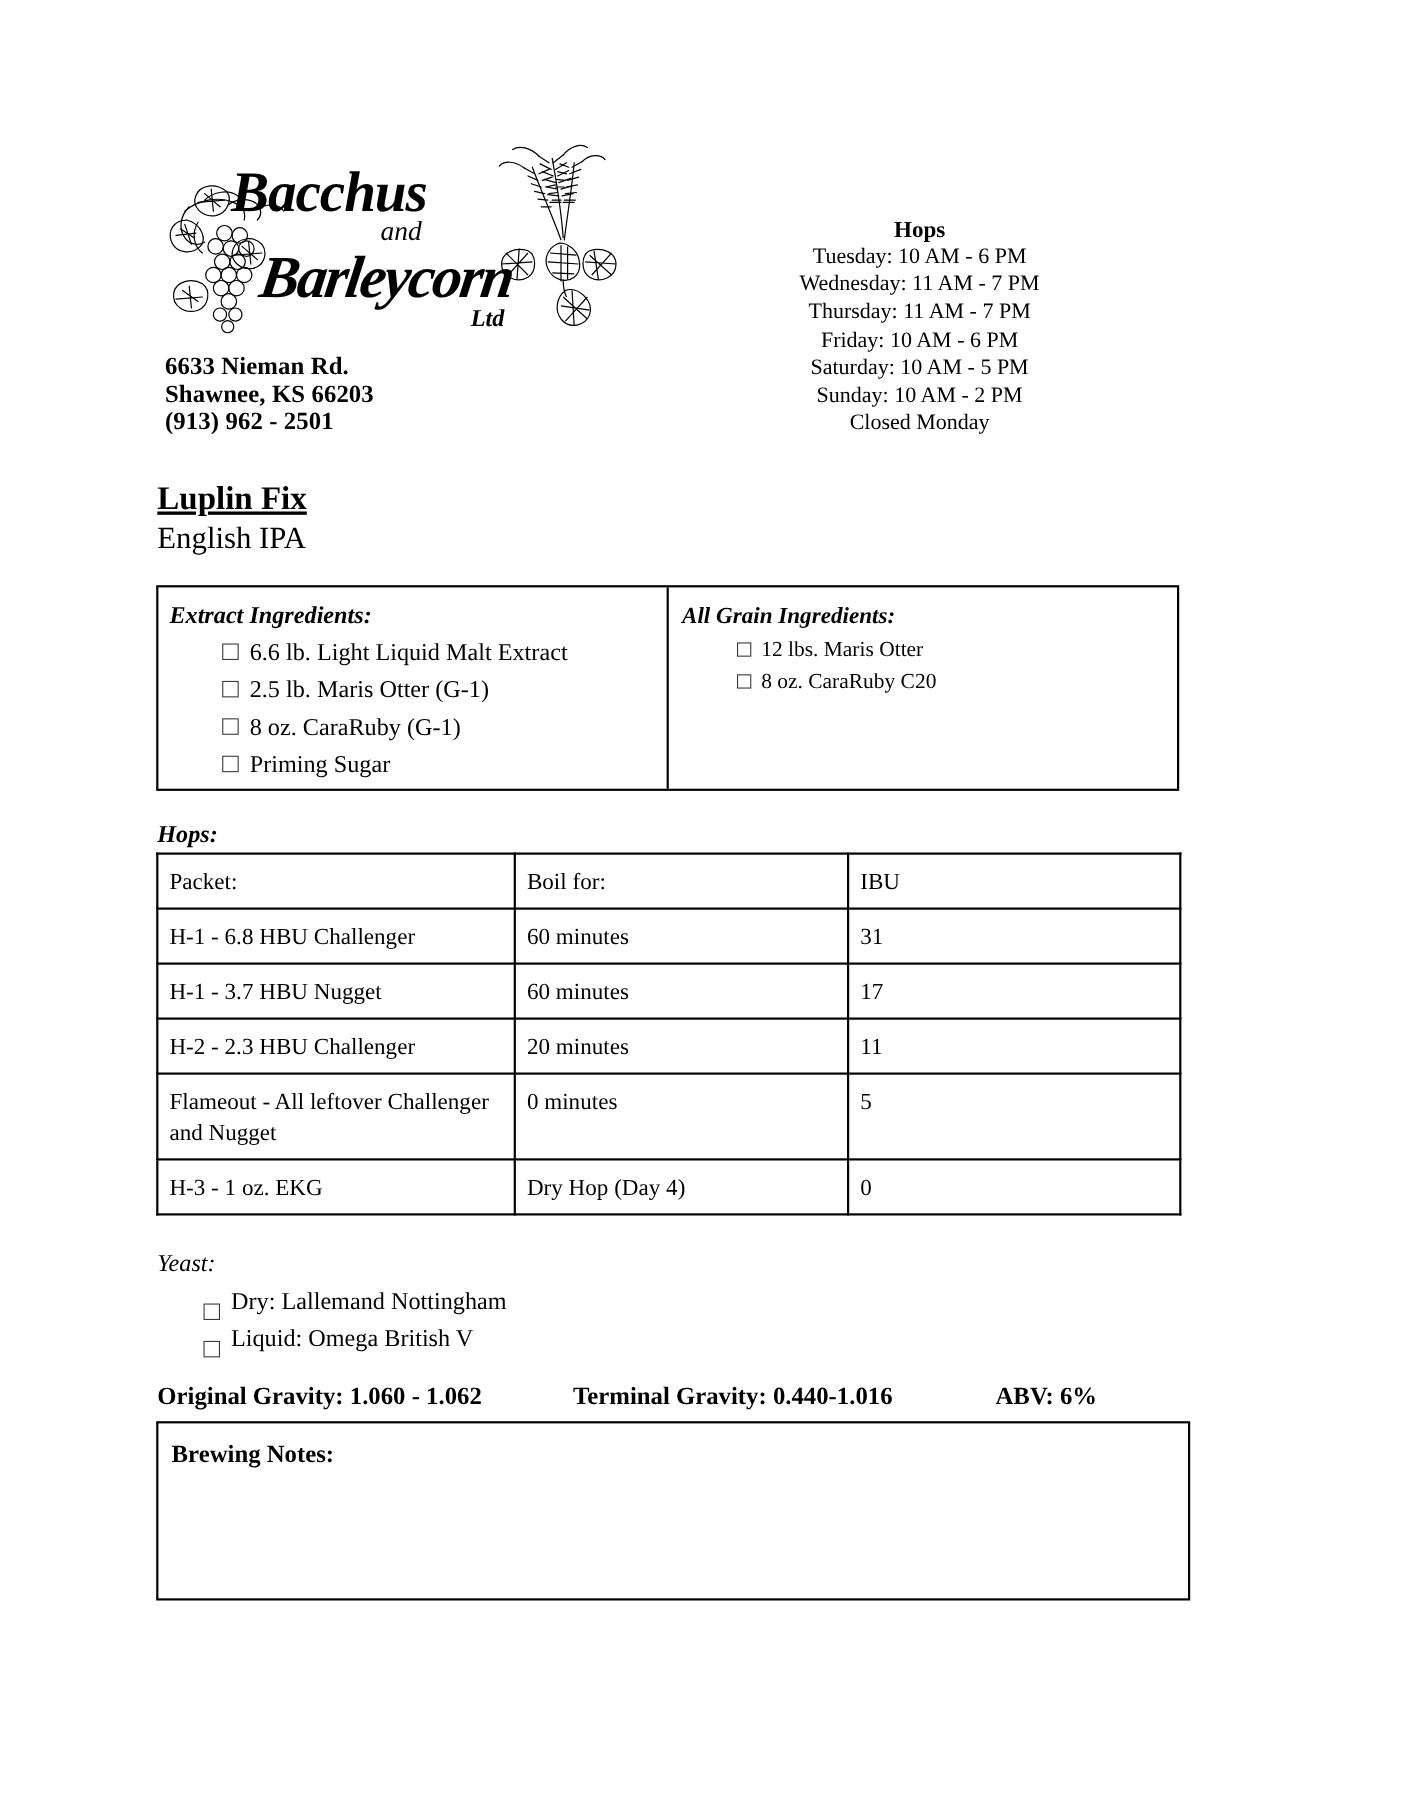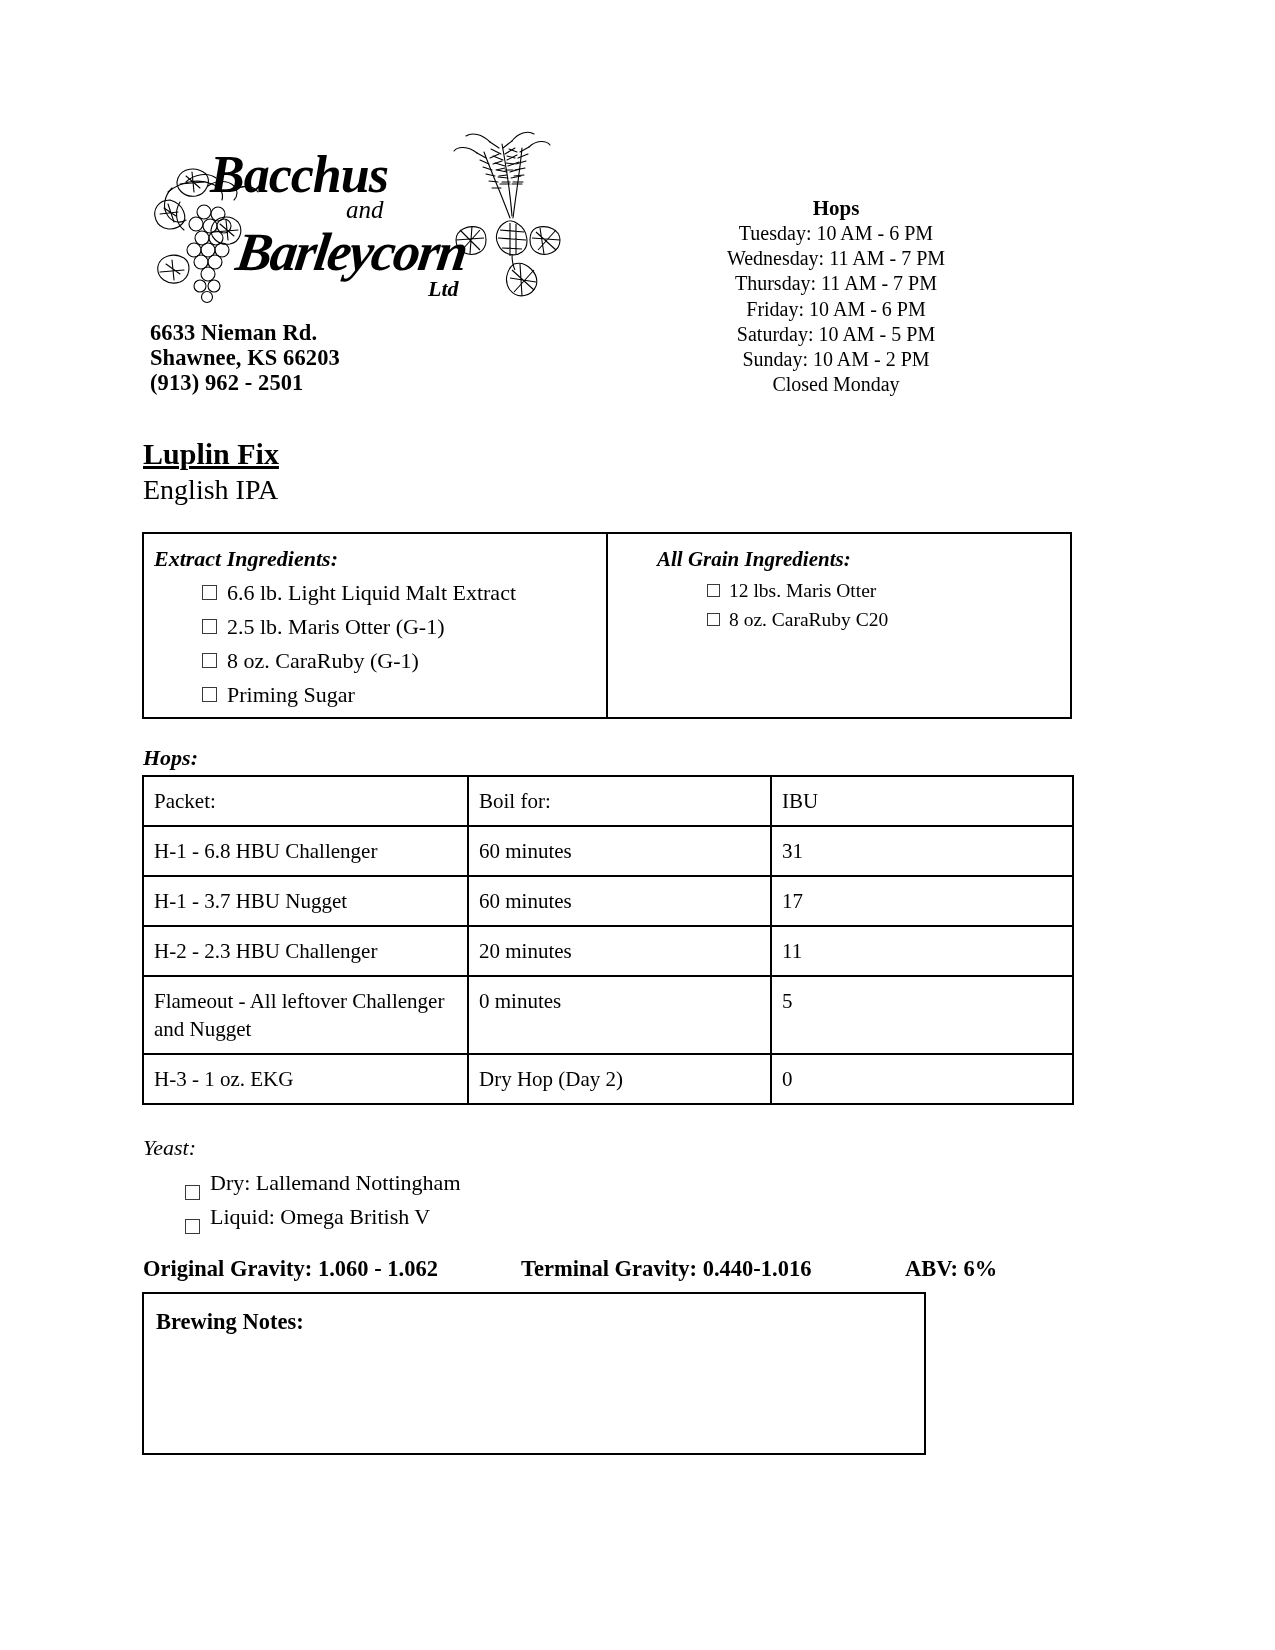--- a/index.html
+++ b/index.html
@@ -71,21 +71,20 @@
     line-height: 27px;
   }
 
   
   .ingredients-box {
     position: absolute;
     left: 142px; top: 532px;
     width: 930px; height: 187px;
     border: 2px solid #000;
     display: flex;
-    gap: 37px;
   }
   .ing-col-left {
     width: 464px;
     border-right: 2px solid #000;
     padding: 12px 0 0 10px;
   }
   .ing-col-right {
     flex: 1;
     padding: 12px 0 0 12px;
   }
@@ -179,21 +178,21 @@
     white-space: nowrap;
   }
   .grav-og { position: absolute; left: 0; top: 0; }
   .grav-tg { position: absolute; left: 378px; top: 0; }
   .grav-abv { position: absolute; left: 762px; top: 0; }
 
   
   .notes-box {
     position: absolute;
     left: 142px; top: 1292px;
-    width: 784px; height: 163px;
+    width: 940px; height: 163px;
     border: 2px solid #000;
     padding: 14px 0 0 12px;
   }
   .notes-label {
     font-weight: bold;
     font-size: 22.5px;
     line-height: 27px;
   }
 </style>
 </head>
@@ -374,21 +373,21 @@
         <td>20 minutes</td>
         <td>11</td>
       </tr>
       <tr class="row-tall">
         <td>Flameout - All leftover Challenger and Nugget</td>
         <td>0 minutes</td>
         <td>5</td>
       </tr>
       <tr>
         <td>H-3 - 1 oz.  EKG</td>
-        <td>Dry Hop (Day 2)</td>
+        <td>Dry Hop (Day 4)</td>
         <td>0</td>
       </tr>
     </tbody>
   </table>
 
   <div class="yeast-label">Yeast:</div>
   <ul class="yeast-list">
     <li>
       <span class="cbox"></span>
       <span class="ing-text">Dry: Lallemand Nottingham</span>

